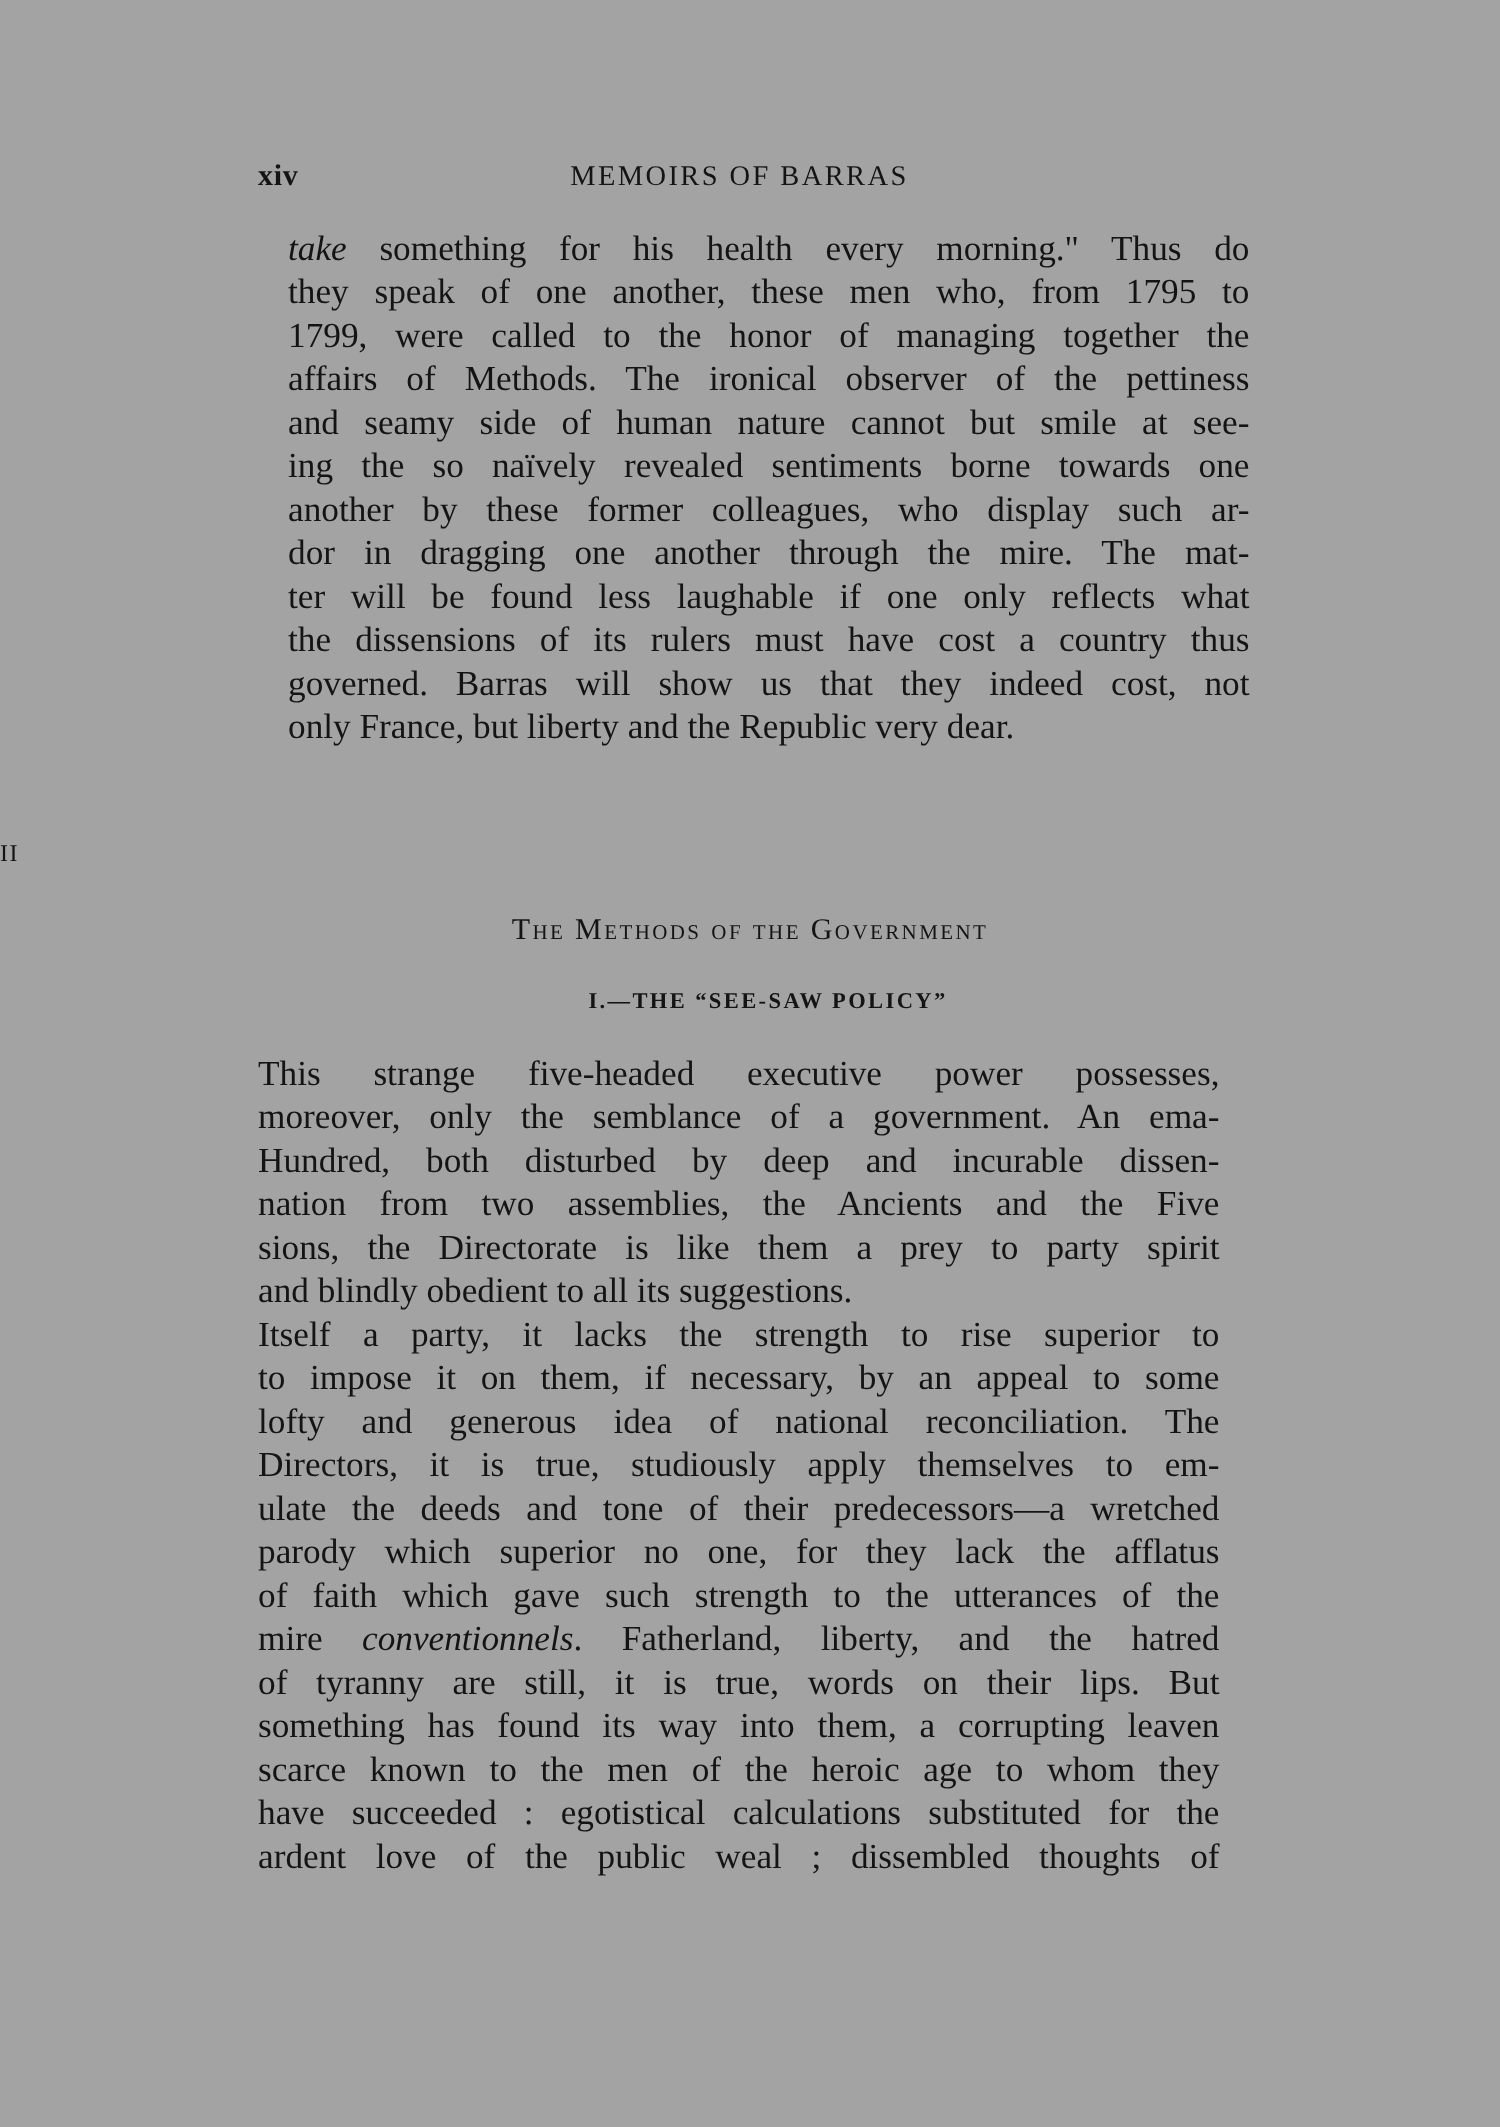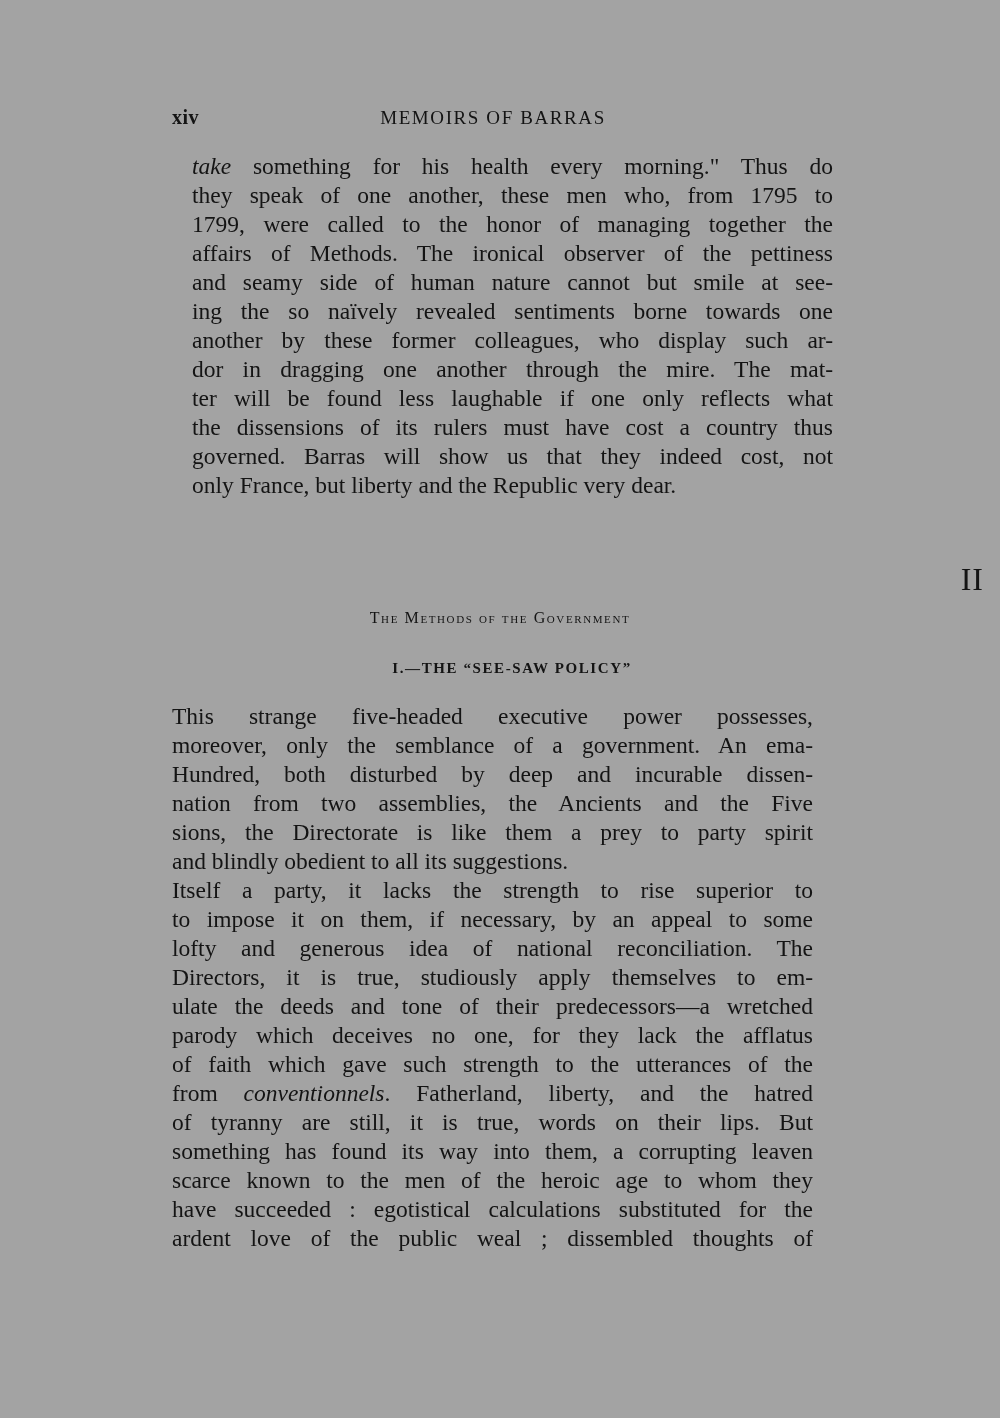--- a/index.html
+++ b/index.html
@@ -63,31 +63,31 @@
     }
     .line.last {
       text-align-last: left;
     }
     em.it { font-style: italic; }
     .section-num {
       position: absolute;
       top: 561px;
       left: 0;
       width: 984px;
-      text-align: right;
-      font-size: 32px;
+      text-align: left;
+      font-size: 16px;
       letter-spacing: 1px;
     }
     .section-title {
       position: absolute;
       top: 609px;
       left: 0;
       width: 1000px;
       text-align: center;
-      font-size: 16px;
+      font-size: 20px;
       font-variant: small-caps;
       letter-spacing: 1.6px;
     }
     .subsection-title {
       position: absolute;
       top: 660px;
       left: 12px;
       width: 1000px;
       text-align: center;
       font-size: 15px;
@@ -132,23 +132,23 @@
     <span class="line">sions, the Directorate is like them a prey to party spirit</span>
     <span class="line last">and blindly obedient to all its suggestions.</span>
   </div>
 
   <div class="block" style="top:876px;">
     <span class="line" style="padding-left: 0px; box-sizing: border-box; text-indent: 0px; margin-left: 0px; width: 641px; text-align: justify;">Itself a party, it lacks the strength to rise superior to</span>
     <span class="line">to impose it on them, if necessary, by an appeal to some</span>
     <span class="line">lofty and generous idea of national reconciliation.  The</span>
     <span class="line">Directors, it is true, studiously apply themselves to em-</span>
     <span class="line">ulate the deeds and tone of their predecessors—a wretched</span>
-    <span class="line">parody which deceives no one, for they lack the afflatus</span>
+    <span class="line">parody which superior no one, for they lack the afflatus</span>
     <span class="line">of faith which gave such strength to the utterances of the</span>
-    <span class="line"><span>from </span><em class="it">conventionnels</em><span>.  Fatherland, liberty, and the hatred</span></span>
+    <span class="line"><span>mire </span><em class="it">conventionnels</em><span>.  Fatherland, liberty, and the hatred</span></span>
     <span class="line">of tyranny are still, it is true, words on their lips.  But</span>
     <span class="line">something has found its way into them, a corrupting leaven</span>
     <span class="line">scarce known to the men of the heroic age to whom they</span>
     <span class="line">have succeeded : egotistical calculations substituted for the</span>
     <span class="line">ardent love of the public weal ;  dissembled thoughts of</span>
   </div>
 
 </div>
 
 </body></html>

